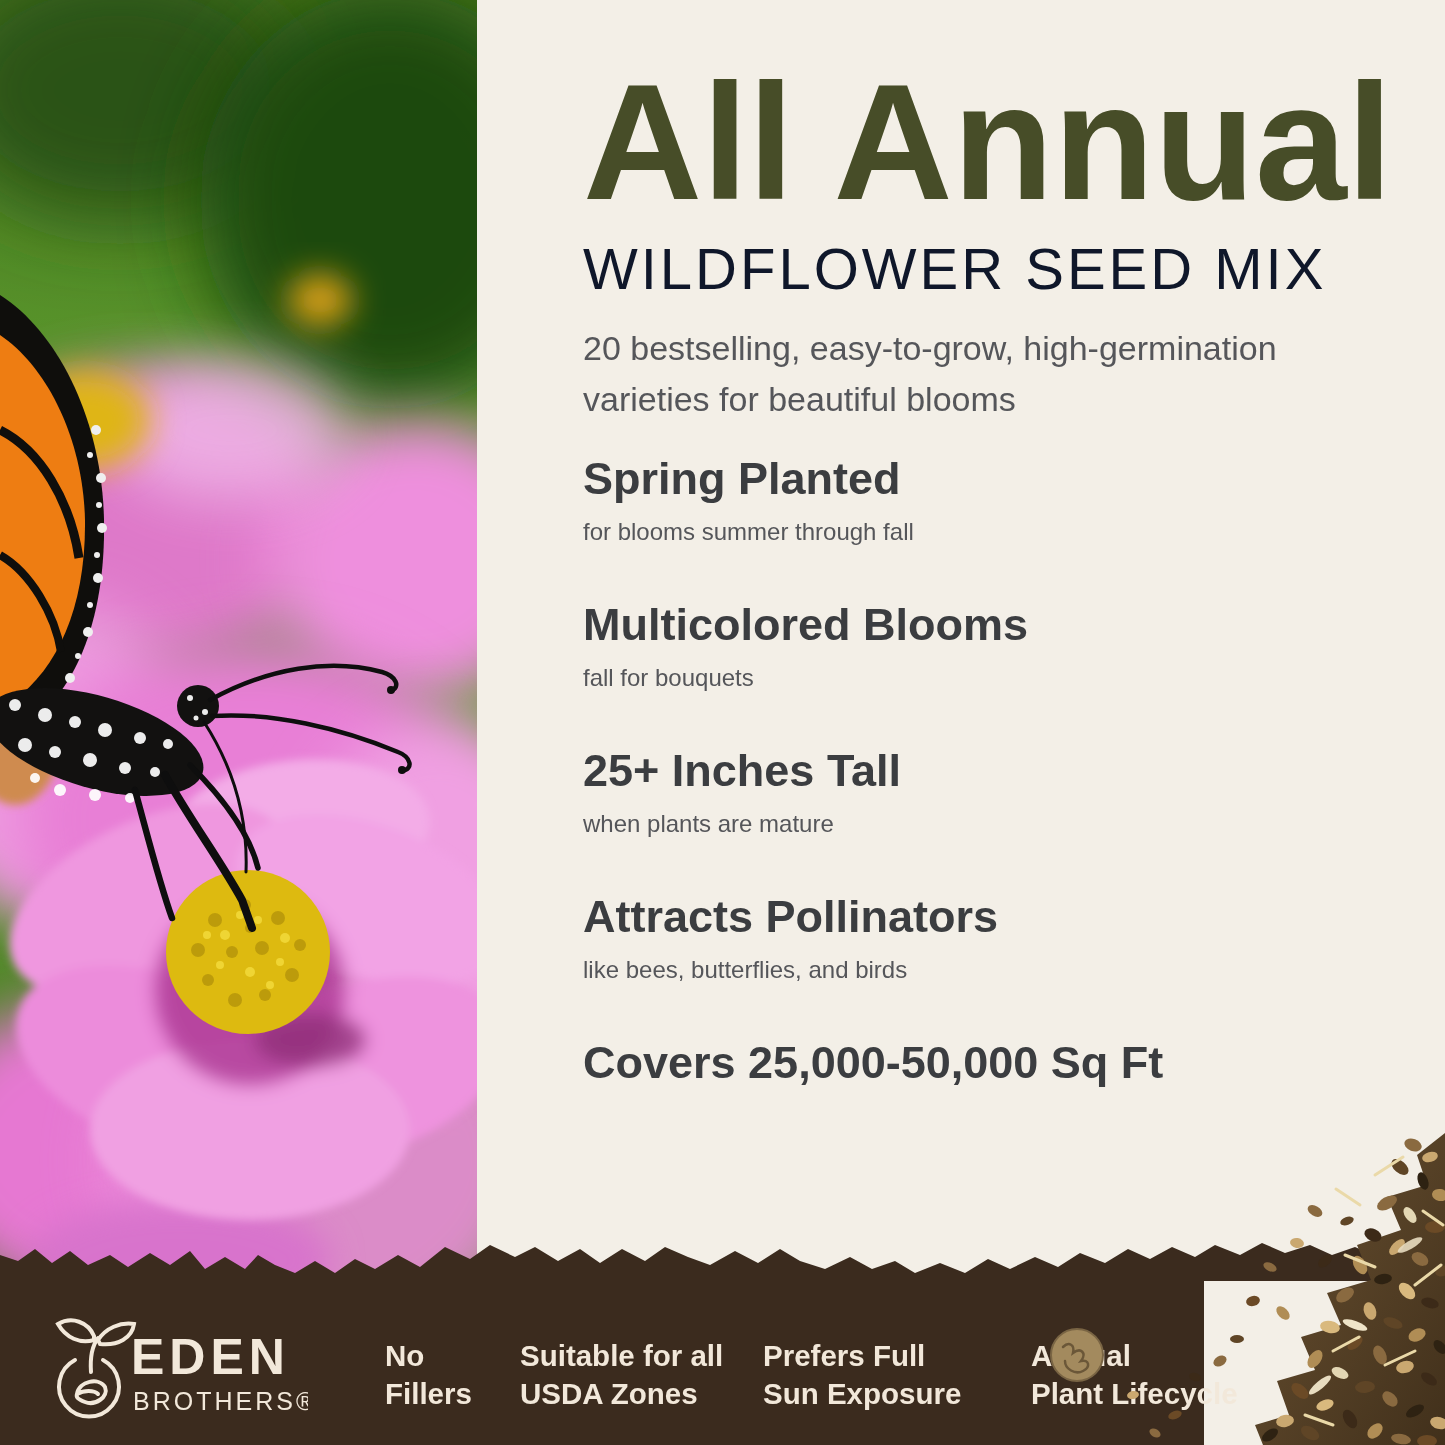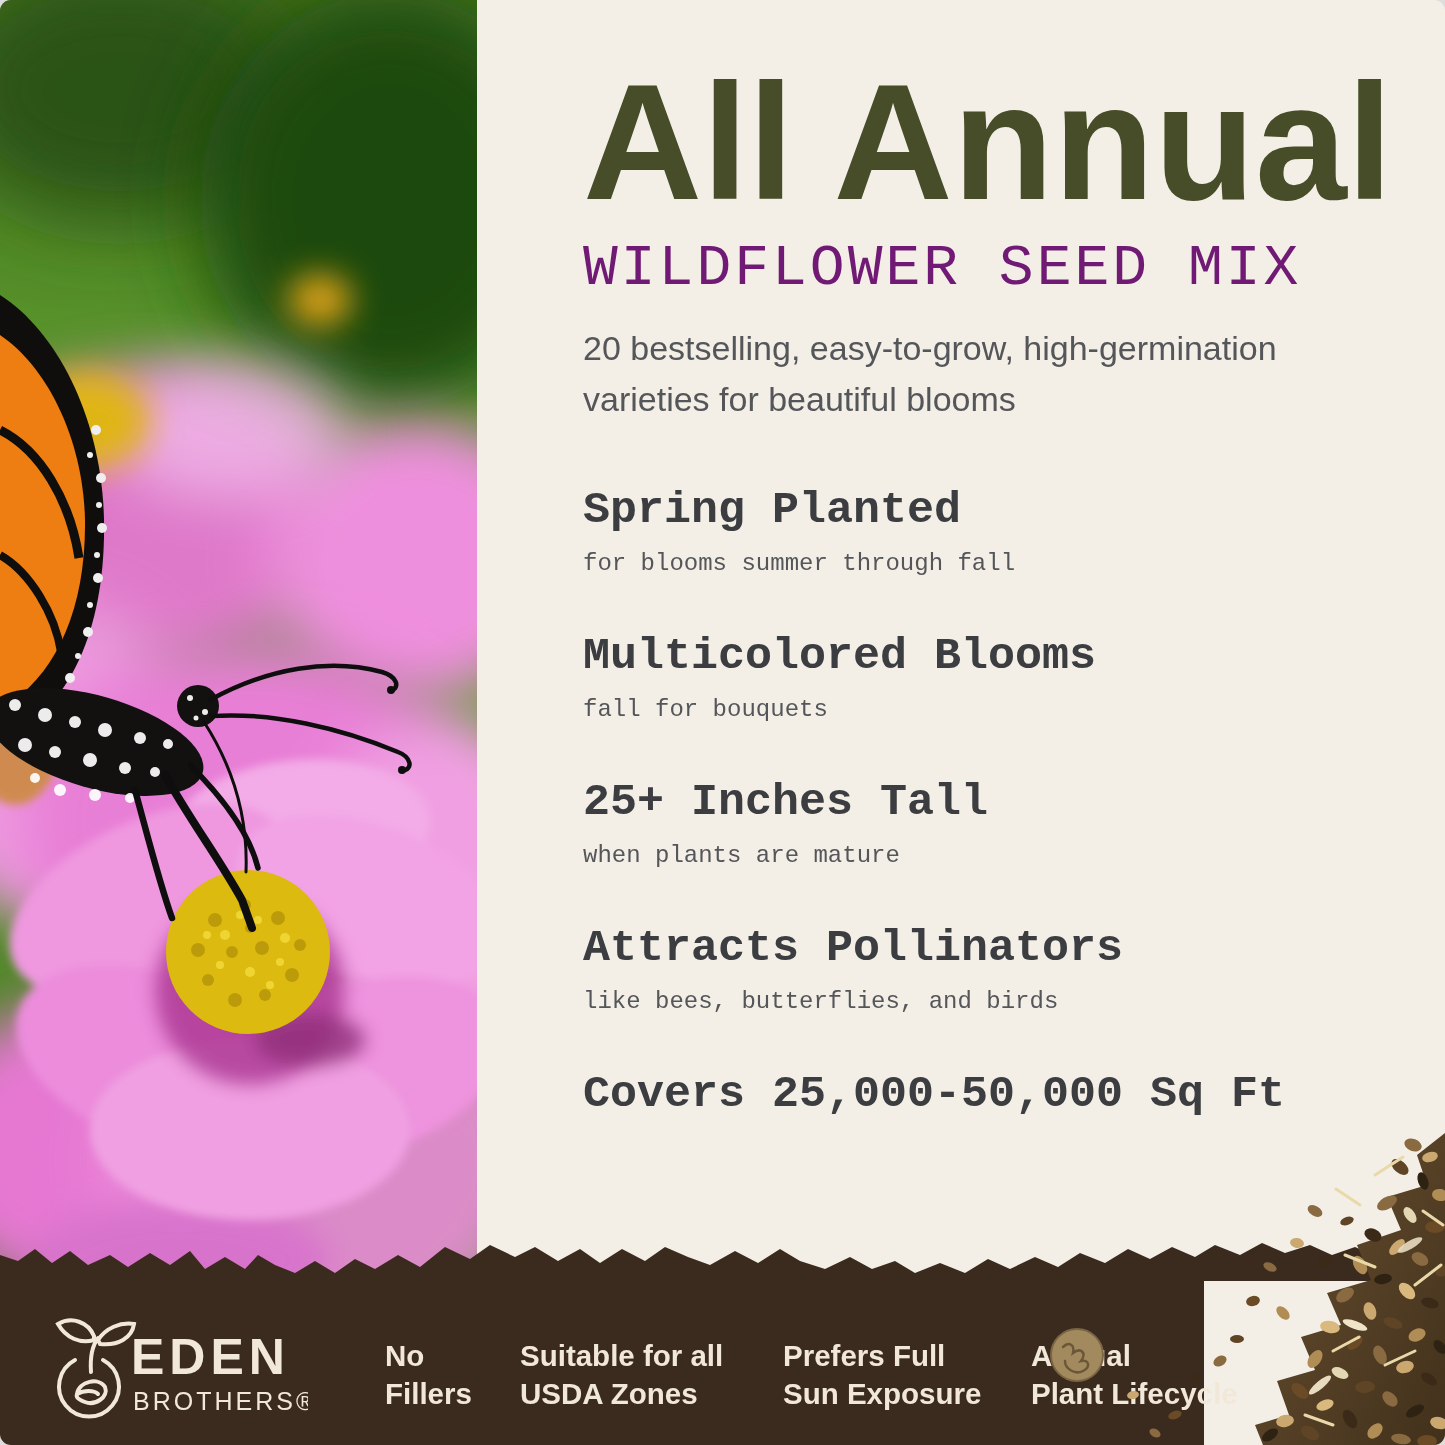--- a/index.html
+++ b/index.html
@@ -1,56 +1,56 @@
 <!DOCTYPE html>
 <html><head>
 <meta charset="utf-8">
 <style>
   html,body{margin:0;padding:0;background:#ddd;}
   .canvas{
     position:relative;width:1445px;height:1445px;overflow:hidden;
-    background:#f3efe7;font-family:"Liberation Sans",sans-serif;border-radius:11px;
+    background:#f3efe7;font-family:"Liberation Sans",sans-serif;
   }
   
   .photo{position:absolute;left:0;top:0;width:477px;height:1445px;overflow:hidden;}
   
   .content{
     position:absolute;left:477px;top:0;width:968px;height:1280px;
     padding:60px 28px 0 106px;box-sizing:border-box;
   }
   .title{
     margin:0;font-size:165px;line-height:165px;font-weight:700;
     color:#474d28;letter-spacing:0px;white-space:nowrap;
   }
   .subtitle{
     margin:14px 0 0 0;font-size:58px;line-height:60px;font-weight:400;
-    color:#701a75;letter-spacing:3px;white-space:nowrap;font-family:Liberation Mono, monospace;
+    color:#0f172a;letter-spacing:3px;white-space:nowrap;
   }
   .desc{margin-top:24px;font-size:34px;line-height:51px;color:#55565a;}
-  .features{margin-top:60px;font-family:Liberation Mono, monospace;}
+  .features{margin-top:28px;}
   .feature{margin-bottom:42px;}
   .feature .fh{
     font-size:45px;line-height:52px;font-weight:700;color:#3b3d40;white-space:nowrap;
   }
   .feature .fs{
     font-size:24px;line-height:50px;font-weight:400;color:#55565a;
     margin-top:2px;white-space:nowrap;
   }
   
   .footer{
     position:absolute;left:0;bottom:0;width:1204px;height:165px;
     background:#3b2b1e;
   }
   .torn{position:absolute;left:0;bottom:164px;width:1445px;height:42px;display:block;}
   .logo{position:absolute;left:46px;top:34px;}
   .badge{position:absolute;top:57px;color:#f2e8da;font-weight:700;
          font-size:29.5px;line-height:38px;white-space:nowrap;margin-left:44px;}
   .badge1{left:341px;}
   .badge2{left:476px;}
-  .badge3{left:739px;}
+  .badge3{left:719px;}
   .badge4{left:987px;}
   .seeds{position:absolute;right:0;bottom:0;width:430px;height:330px;display:block;}
 </style>
 </head>
 <body>
 
 <div class="canvas">
 
   <div class="photo">
     <svg width="477" height="1300" viewBox="0 0 477 1300" xmlns="http://www.w3.org/2000/svg">

